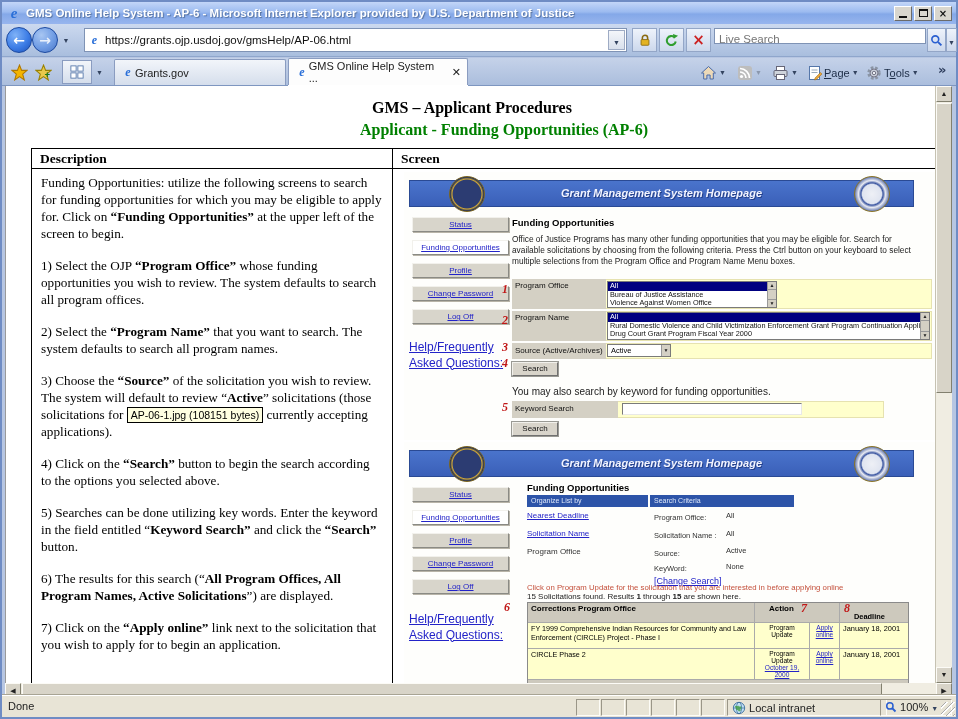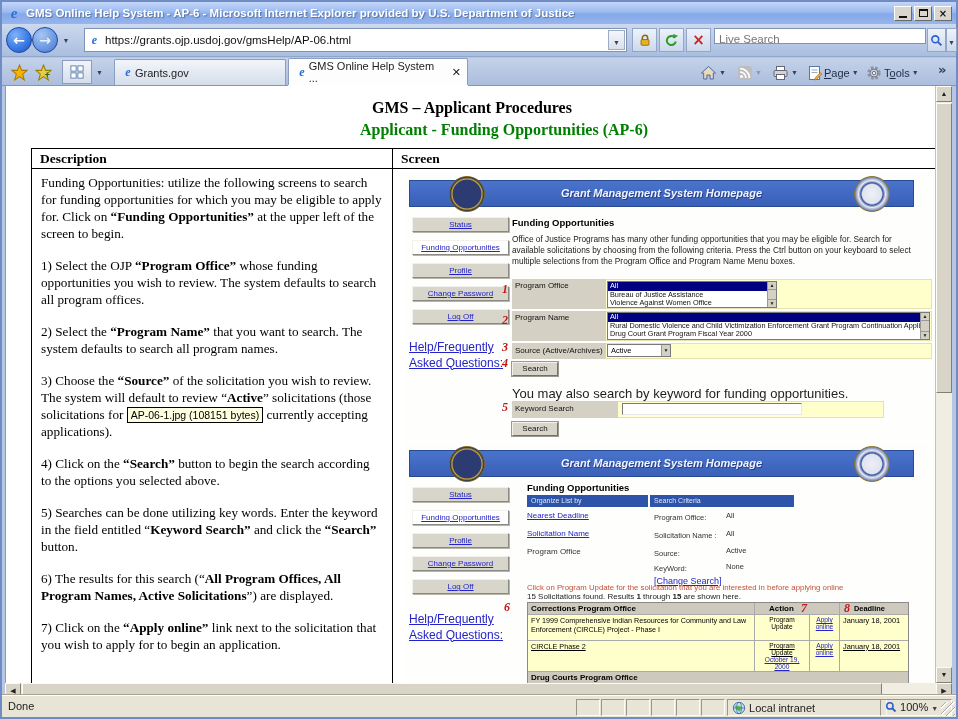--- a/index.html
+++ b/index.html
@@ -82,21 +82,21 @@
   .lb { position:absolute; background:#fff; border:1px solid #7a7a7a; overflow:hidden; }
   .lb .opt { font-size:7.3px; line-height:8.6px; padding:0 2px; white-space:nowrap; overflow:hidden; color:#111; }
   .lb .opt.sel { background:#000080; color:#fff; }
   .lbsb { position:absolute; right:0; top:0; bottom:0; width:9px; background:#d4d0c4; border-left:1px solid #999; font-size:5px; color:#222; text-align:center; line-height:6px; }
   .lbsb .up { position:absolute; top:0; left:0; right:0; height:8px; border-bottom:1px solid #999; }
   .lbsb .dn { position:absolute; bottom:0; left:0; right:0; height:8px; border-top:1px solid #999; }
   .gselect { position:absolute; background:#fff; border:1px solid #7a7a7a; font-size:7.5px; line-height:11px; padding-left:3px; }
   .gselect .dd { position:absolute; right:0; top:0; bottom:0; width:9px; background:#d4d0c4; border-left:1px solid #999; font-size:5px; text-align:center; line-height:11px; color:#222; }
   .gbtn { position:absolute; background:#d8d4ca; border:1px solid; border-color:#f2f1ec #707070 #707070 #f2f1ec; box-shadow:0 0 0 1px #9a9a94; font-size:8px; text-align:center; color:#111; }
   .ginput { position:absolute; background:#fff; border:1px solid; border-color:#7a7a7a #e8e8e8 #e8e8e8 #7a7a7a; }
-  .gnote { position:absolute; font-size:13px; color:#222; }
+  .gnote { position:absolute; font-size:10px; color:#222; }
   .obar { position:absolute; height:12px; background:#2d54a8; color:#dfe8fa; font-size:7px; line-height:12px; padding:0 4px; }
   .g2link { position:absolute; font-size:8px; }
   .g2crit { position:absolute; font-size:7.5px; color:#333; }
   .gnotice { position:absolute; font-size:7.8px; color:#c4503c; }
   .gresults { position:absolute; font-size:8px; color:#222; }
   .g2table { position:absolute; left:123px; top:160px; width:382px; background:#fff; border:1px solid #8a8a8a; font-size:7.2px; }
   .trow { display:flex; border-bottom:1px solid #aaa; }
   .trow:last-child { border-bottom:none; }
   .tc { border-right:1px solid #aaa; padding:1px 3px; overflow:hidden; }
   .tc:last-child { border-right:none; }
@@ -380,29 +380,29 @@
           <div class="gresults" style="left:123px;top:150px;"><span>15 Solicitations found. Results </span><b>1</b><span> through </span><b>15</b><span> are shown here.</span></div>
 
           <span class="stepnum" style="left:100px;top:158px;">6</span>
           <span class="stepnum" style="left:397px;top:159px;">7</span>
           <span class="stepnum" style="left:440px;top:159px;">8</span>
 
           <div class="g2table">
             <div class="trow hdr">
               <div class="tc c-name">Corrections Program Office</div>
               <div class="tc" style="width:85px;padding-left:14px;">Action</div>
-              <div class="tc c-dl" style="padding-left:14px;">Deadline</div>
+              <div class="tc c-dl" style="padding-left:14px;margin-top:8px;">Deadline</div>
             </div>
             <div class="trow ydata" style="min-height:26px;">
               <div class="tc c-name">FY 1999 Comprehensive Indian Resources for Community and Law Enforcement (CIRCLE) Project - Phase I</div>
               <div class="tc c-upd">Program Update</div>
               <div class="tc c-apply glink">Apply online</div>
               <div class="tc c-dl">January 18, 2001</div>
             </div>
-            <div class="trow ydata" style="min-height:26px;text-decoration:underline;">
+            <div class="trow ydata" style="min-height:26px;">
               <div class="tc c-name">CIRCLE Phase 2</div>
               <div class="tc c-upd">
                 <span>Program Update</span><br>
                 <span class="glink">October 19, 2000</span>
               </div>
               <div class="tc c-apply glink">Apply online</div>
               <div class="tc c-dl">January 18, 2001</div>
             </div>
             <div class="secrow">Drug Courts Program Office</div>
           </div>

